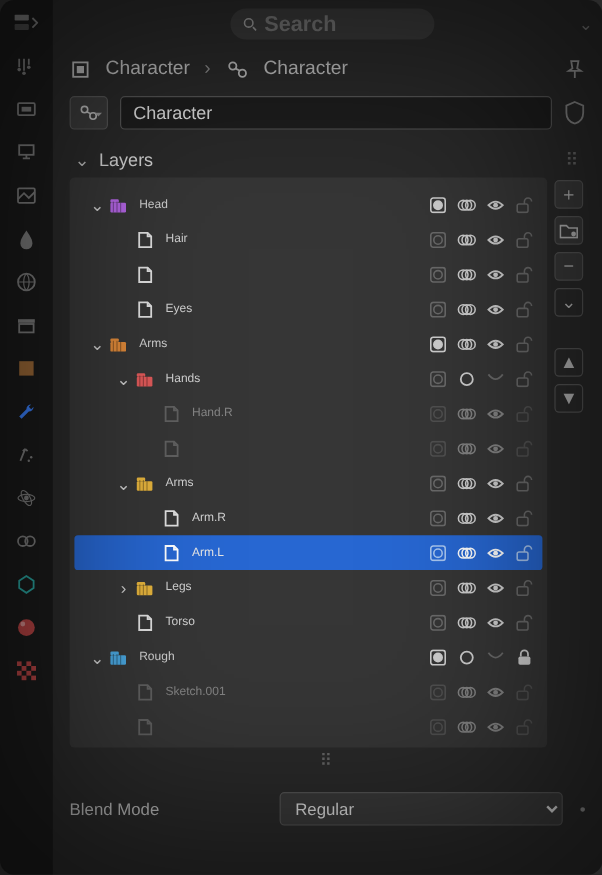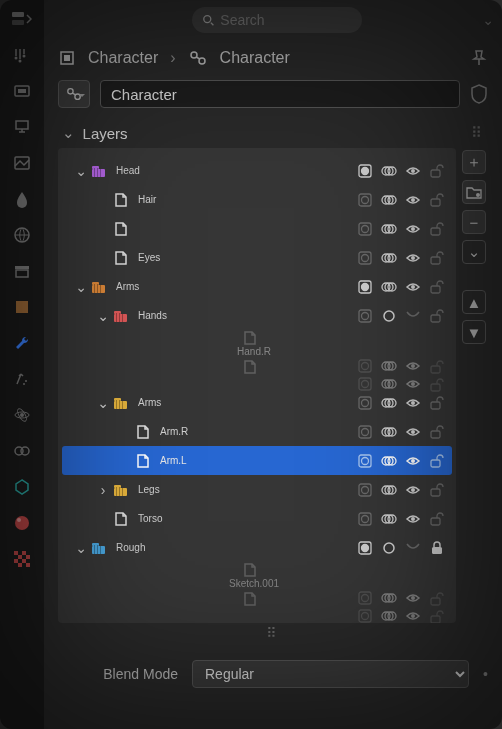--- a/index.html
+++ b/index.html
@@ -52,21 +52,21 @@
     height: 26px;
     background:#3a3a3a;
     border-radius:13px;
     display:flex; align-items:center;
     padding: 0 10px;
     color:#888;
     gap:6px;
   }
   .search input {
     background:transparent; border:none; outline:none;
-    color:#bbb; font-size:14px; width:100%;
+    color:#bbb; font-size:18px; width:100%;font-weight:bold;
   }
   .chev-sm { margin-left:auto; color:#777; }
 
   .breadcrumb {
     height: 36px;
     display:flex; align-items:center; gap:12px;
     padding: 0 14px;
     color:#bfbfbf;
     font-size:16px;
   }
@@ -134,45 +134,45 @@
   }
   .sbtn.dark { background:#2b2b2b; }
 
   .row {
     height: 29px;
     display:flex; align-items:center;
     padding-right:6px;
     border-radius:3px;
   }
   .row.sel { background:#2767d2; color:#e5e5e5; }
-  .row.dim { opacity:0.5;flex-direction:column; }
+  .row.dim { opacity:0.5; }
   .row .indent { display:inline-block; }
   .row .tw { width:18px; text-align:center; color:#ccc; }
   .row .lico { width:18px; height:18px; margin-right:8px; display:flex; align-items:center; justify-content:center; }
   .row .lbl { flex:1; font-size:10px; }
 
   .toggles { display:flex; align-items:center; gap:6px; margin-left:auto; }
   .tg { width:18px; height:18px; display:flex; align-items:center; justify-content:center; color:#cfcfcf; }
   .tg.off { color:#6a6a6a; }
   .row.sel .tg { color:#fff; }
   .row.sel .tg.off { color:#a8c6f0; }
 
   .grip { text-align:center; color:#666; letter-spacing:3px; padding:2px 0; }
 
   .blendrow {
     margin: 14px 14px 0 14px;
     height: 34px;
     display:flex; align-items:center; gap:14px;
     color:#bbb;
   }
-  .blendrow .lab { width:120px; text-align:right; }
+  .blendrow .lab { width:120px; text-align:left; }
   .blendrow select {
     flex:1; height:28px;
     background:#3a3a3a; border:1px solid #555; border-radius:4px;
-    color:#ddd; padding:0 8px; font-size:14px;
+    color:#ddd; padding:0 8px; font-size:14px;margin-left:41px;
   }
   .blendrow .bullet { color:#888; }
 
   
   svg { display:block; }
 </style>
 </head>
 <body>
 
 <div class="root">

